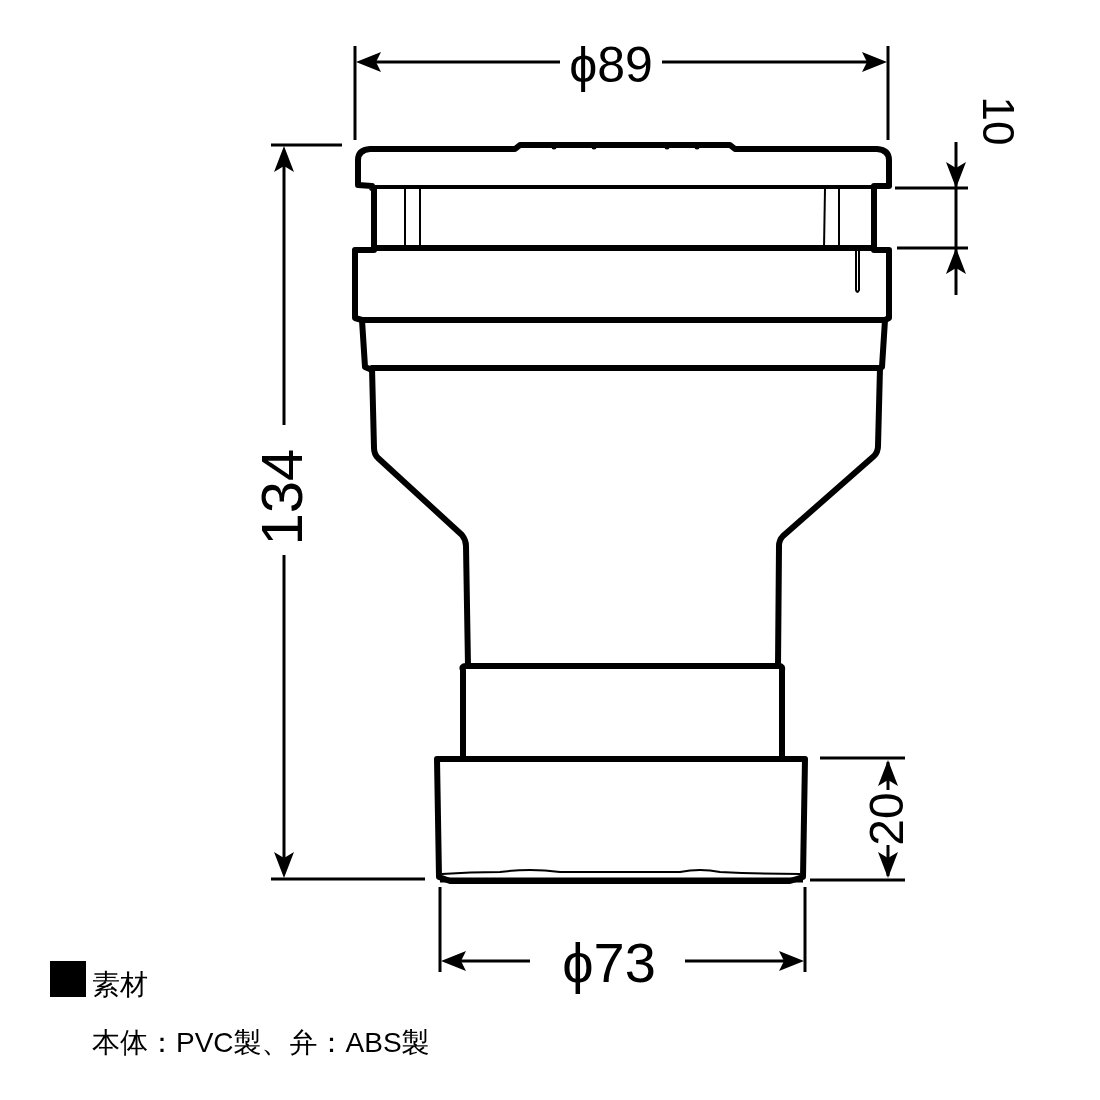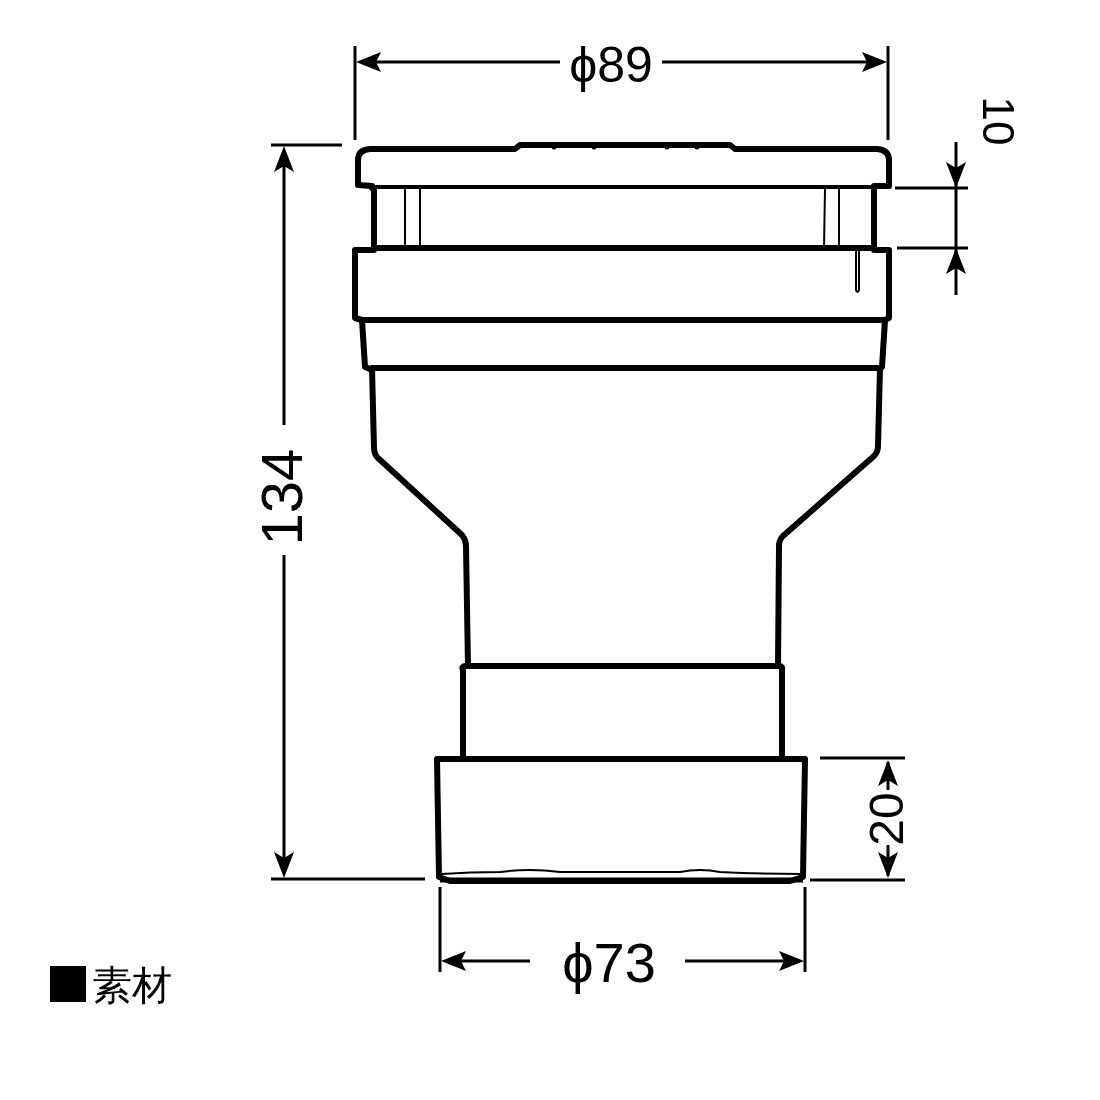--- a/index.html
+++ b/index.html
@@ -5,21 +5,21 @@
   html, body { margin: 0; padding: 0; background: #ffffff; }
   body { width: 1100px; height: 1100px; position: relative; overflow: hidden;
          font-family: "Liberation Sans", sans-serif; color: #000; }
   #drawing { position: absolute; left: 0; top: 0; width: 1100px; height: 1100px; }
   .outline { fill: #ffffff; stroke: #000; stroke-width: 6; stroke-linejoin: round; }
   .thin { stroke: #000; stroke-width: 3; fill: none; }
   .hair { stroke: #000; stroke-width: 2; fill: none; }
   .dim { stroke: #000; stroke-width: 3; fill: none; }
   .arrow { fill: #000; stroke: none; }
   .dimtext { font-family: "Liberation Sans Narrow", "Liberation Sans", sans-serif; font-size: 50px; fill: #000; }
-  .legend { position: absolute; left: 50px; top: 956px; font-size: 40px; line-height: 58px; }
+  .legend { position: absolute; left: 50px; top: 956px; font-size: 28px; line-height: 58px; }
   .legend .row { white-space: nowrap; }
   .legend .square { display: inline-block; width: 36px; height: 36px; background: #000; vertical-align: -3px; margin-right: 6px; }
   .legend .indent { padding-left: 42px; }
 </style>
 </head>
 <body>
 
 <svg id="drawing" viewBox="0 0 1100 1100" xmlns="http://www.w3.org/2000/svg">
 
   <g>
@@ -104,13 +104,16 @@
     <polygon class="arrow" points="441,961 466,951 461,961 466,971"></polygon>
     <polygon class="arrow" points="804,961 779,951 784,961 779,971"></polygon>
     <text class="dimtext" x="609" y="982" text-anchor="middle" style="font-size:56px">ϕ73</text>
   </g>
 </svg>
 
 <div class="legend">
   <div class="row">
     <span class="square"></span><span>素材</span>
   </div>
+  <div class="row indent">
+    <span>本体：PVC製、弁：ABS製</span>
+  </div>
 </div>
 
 </body></html>

